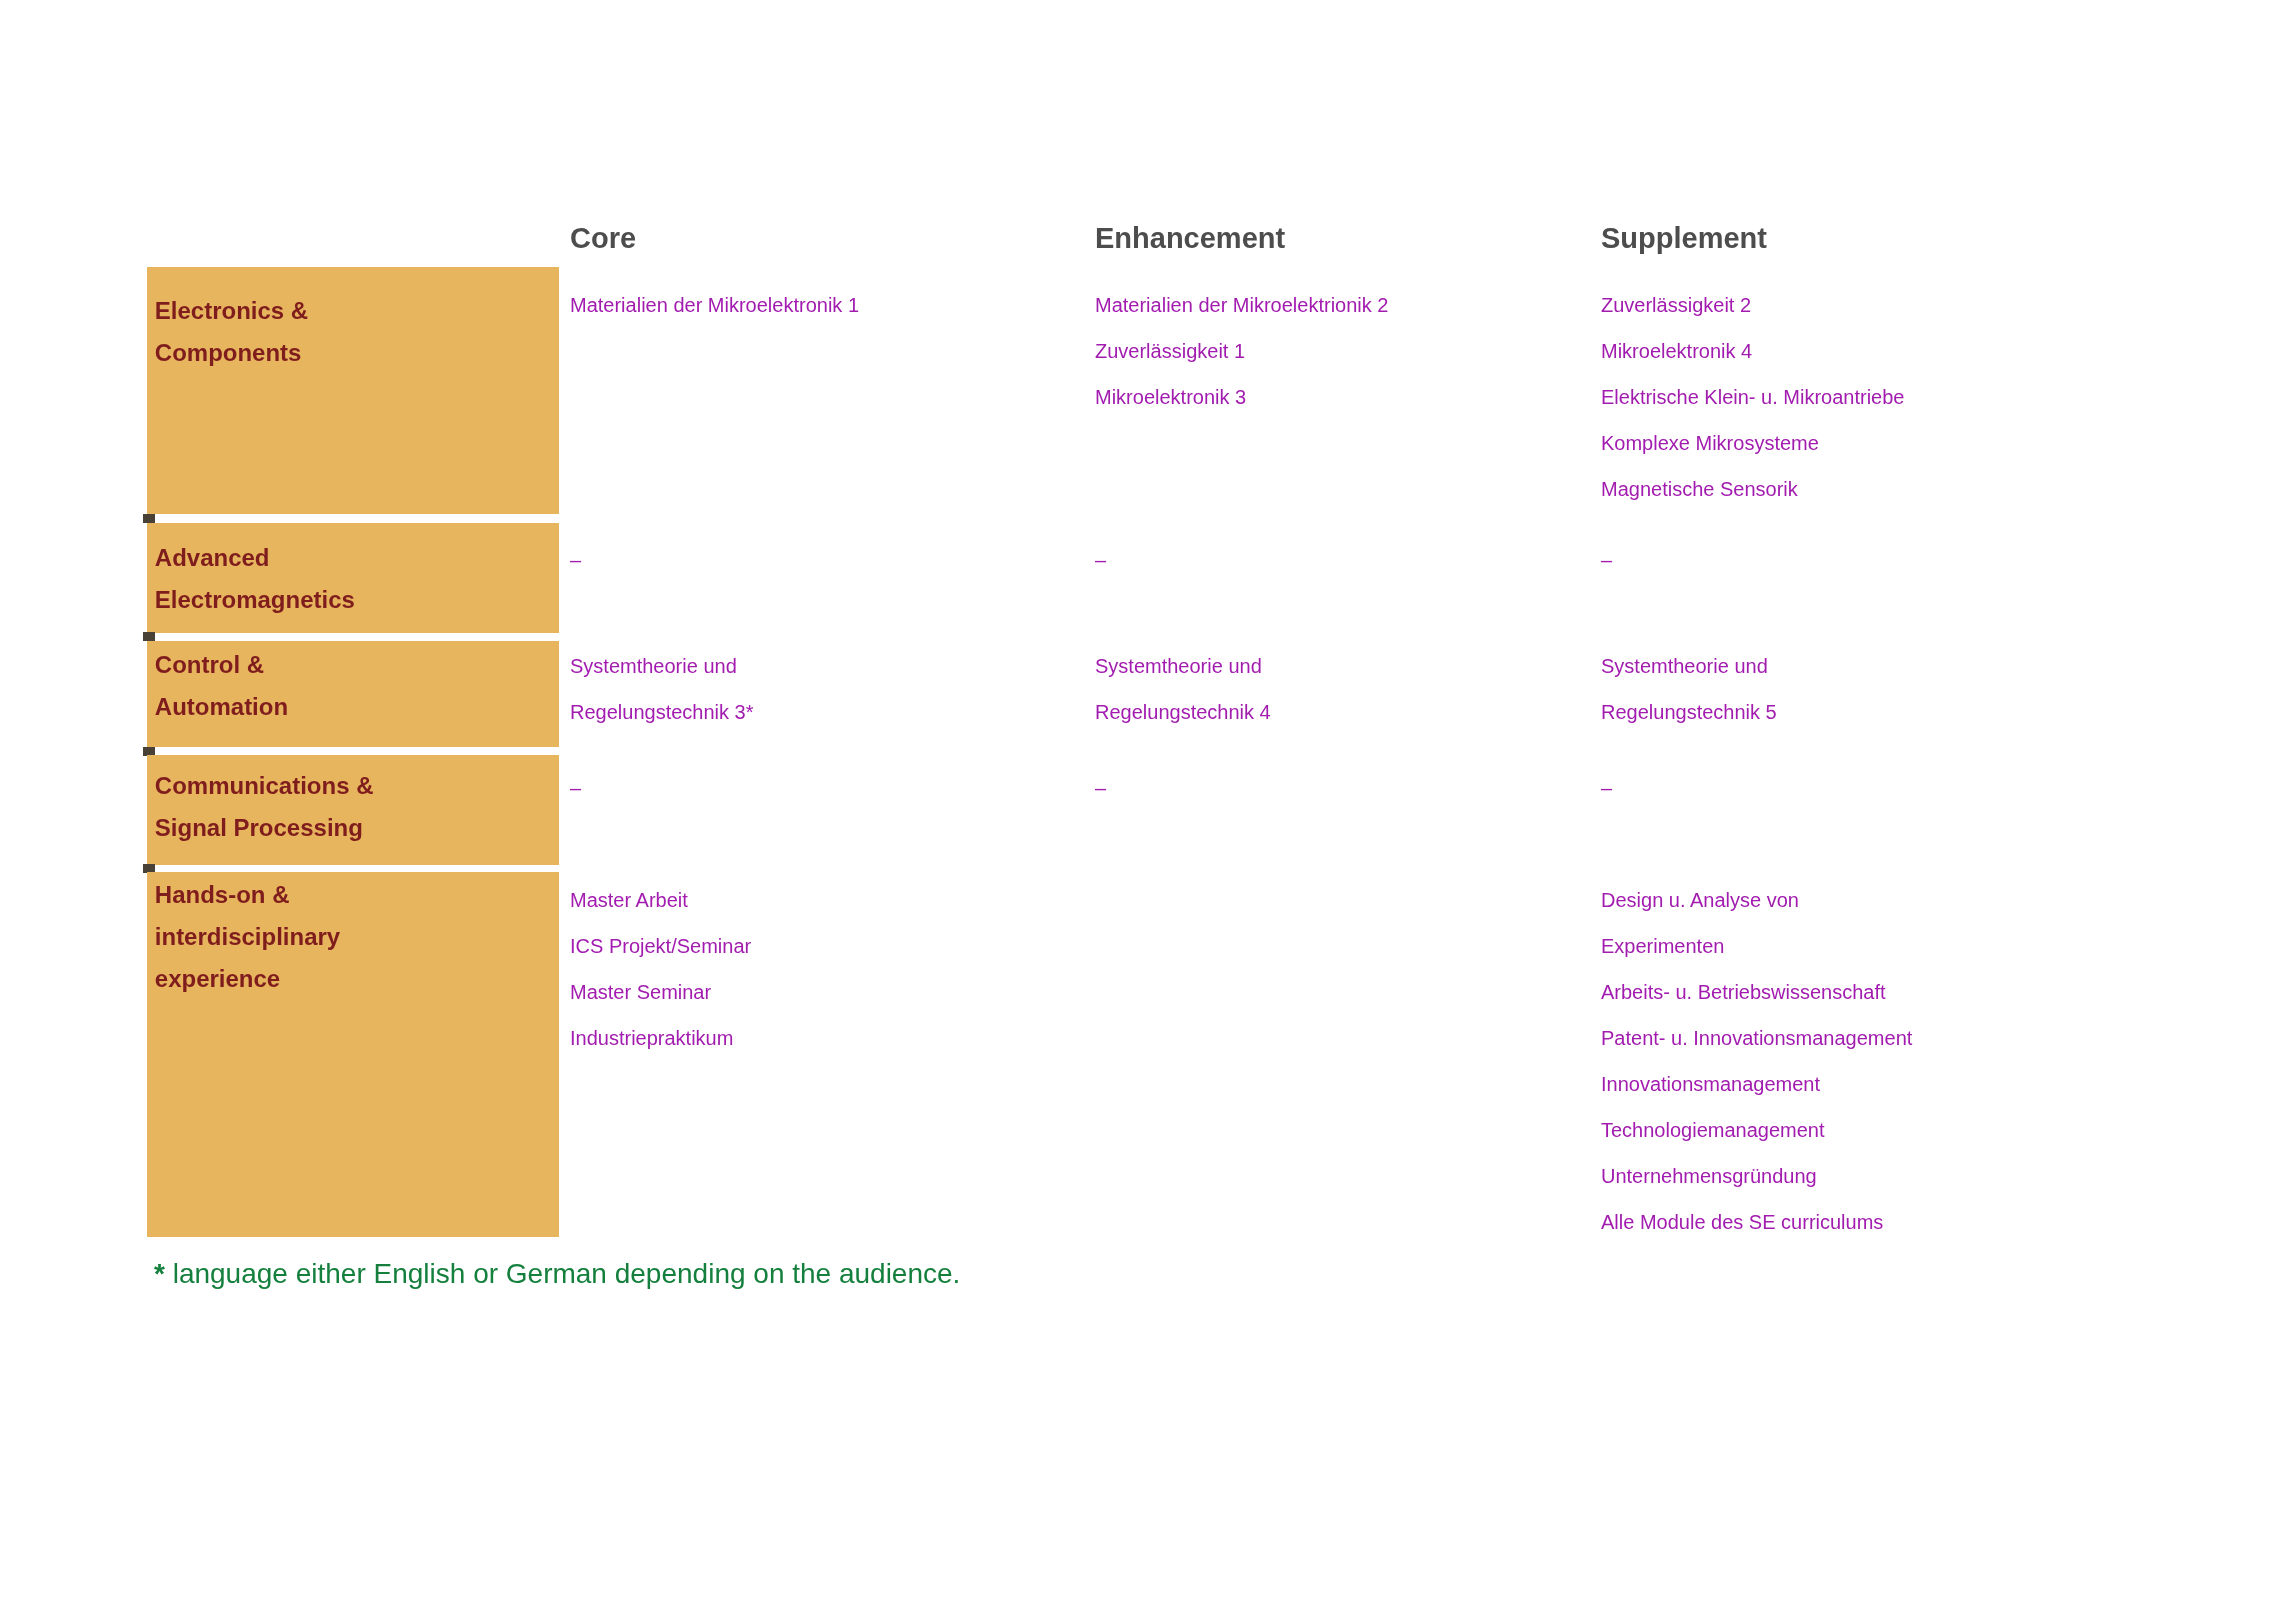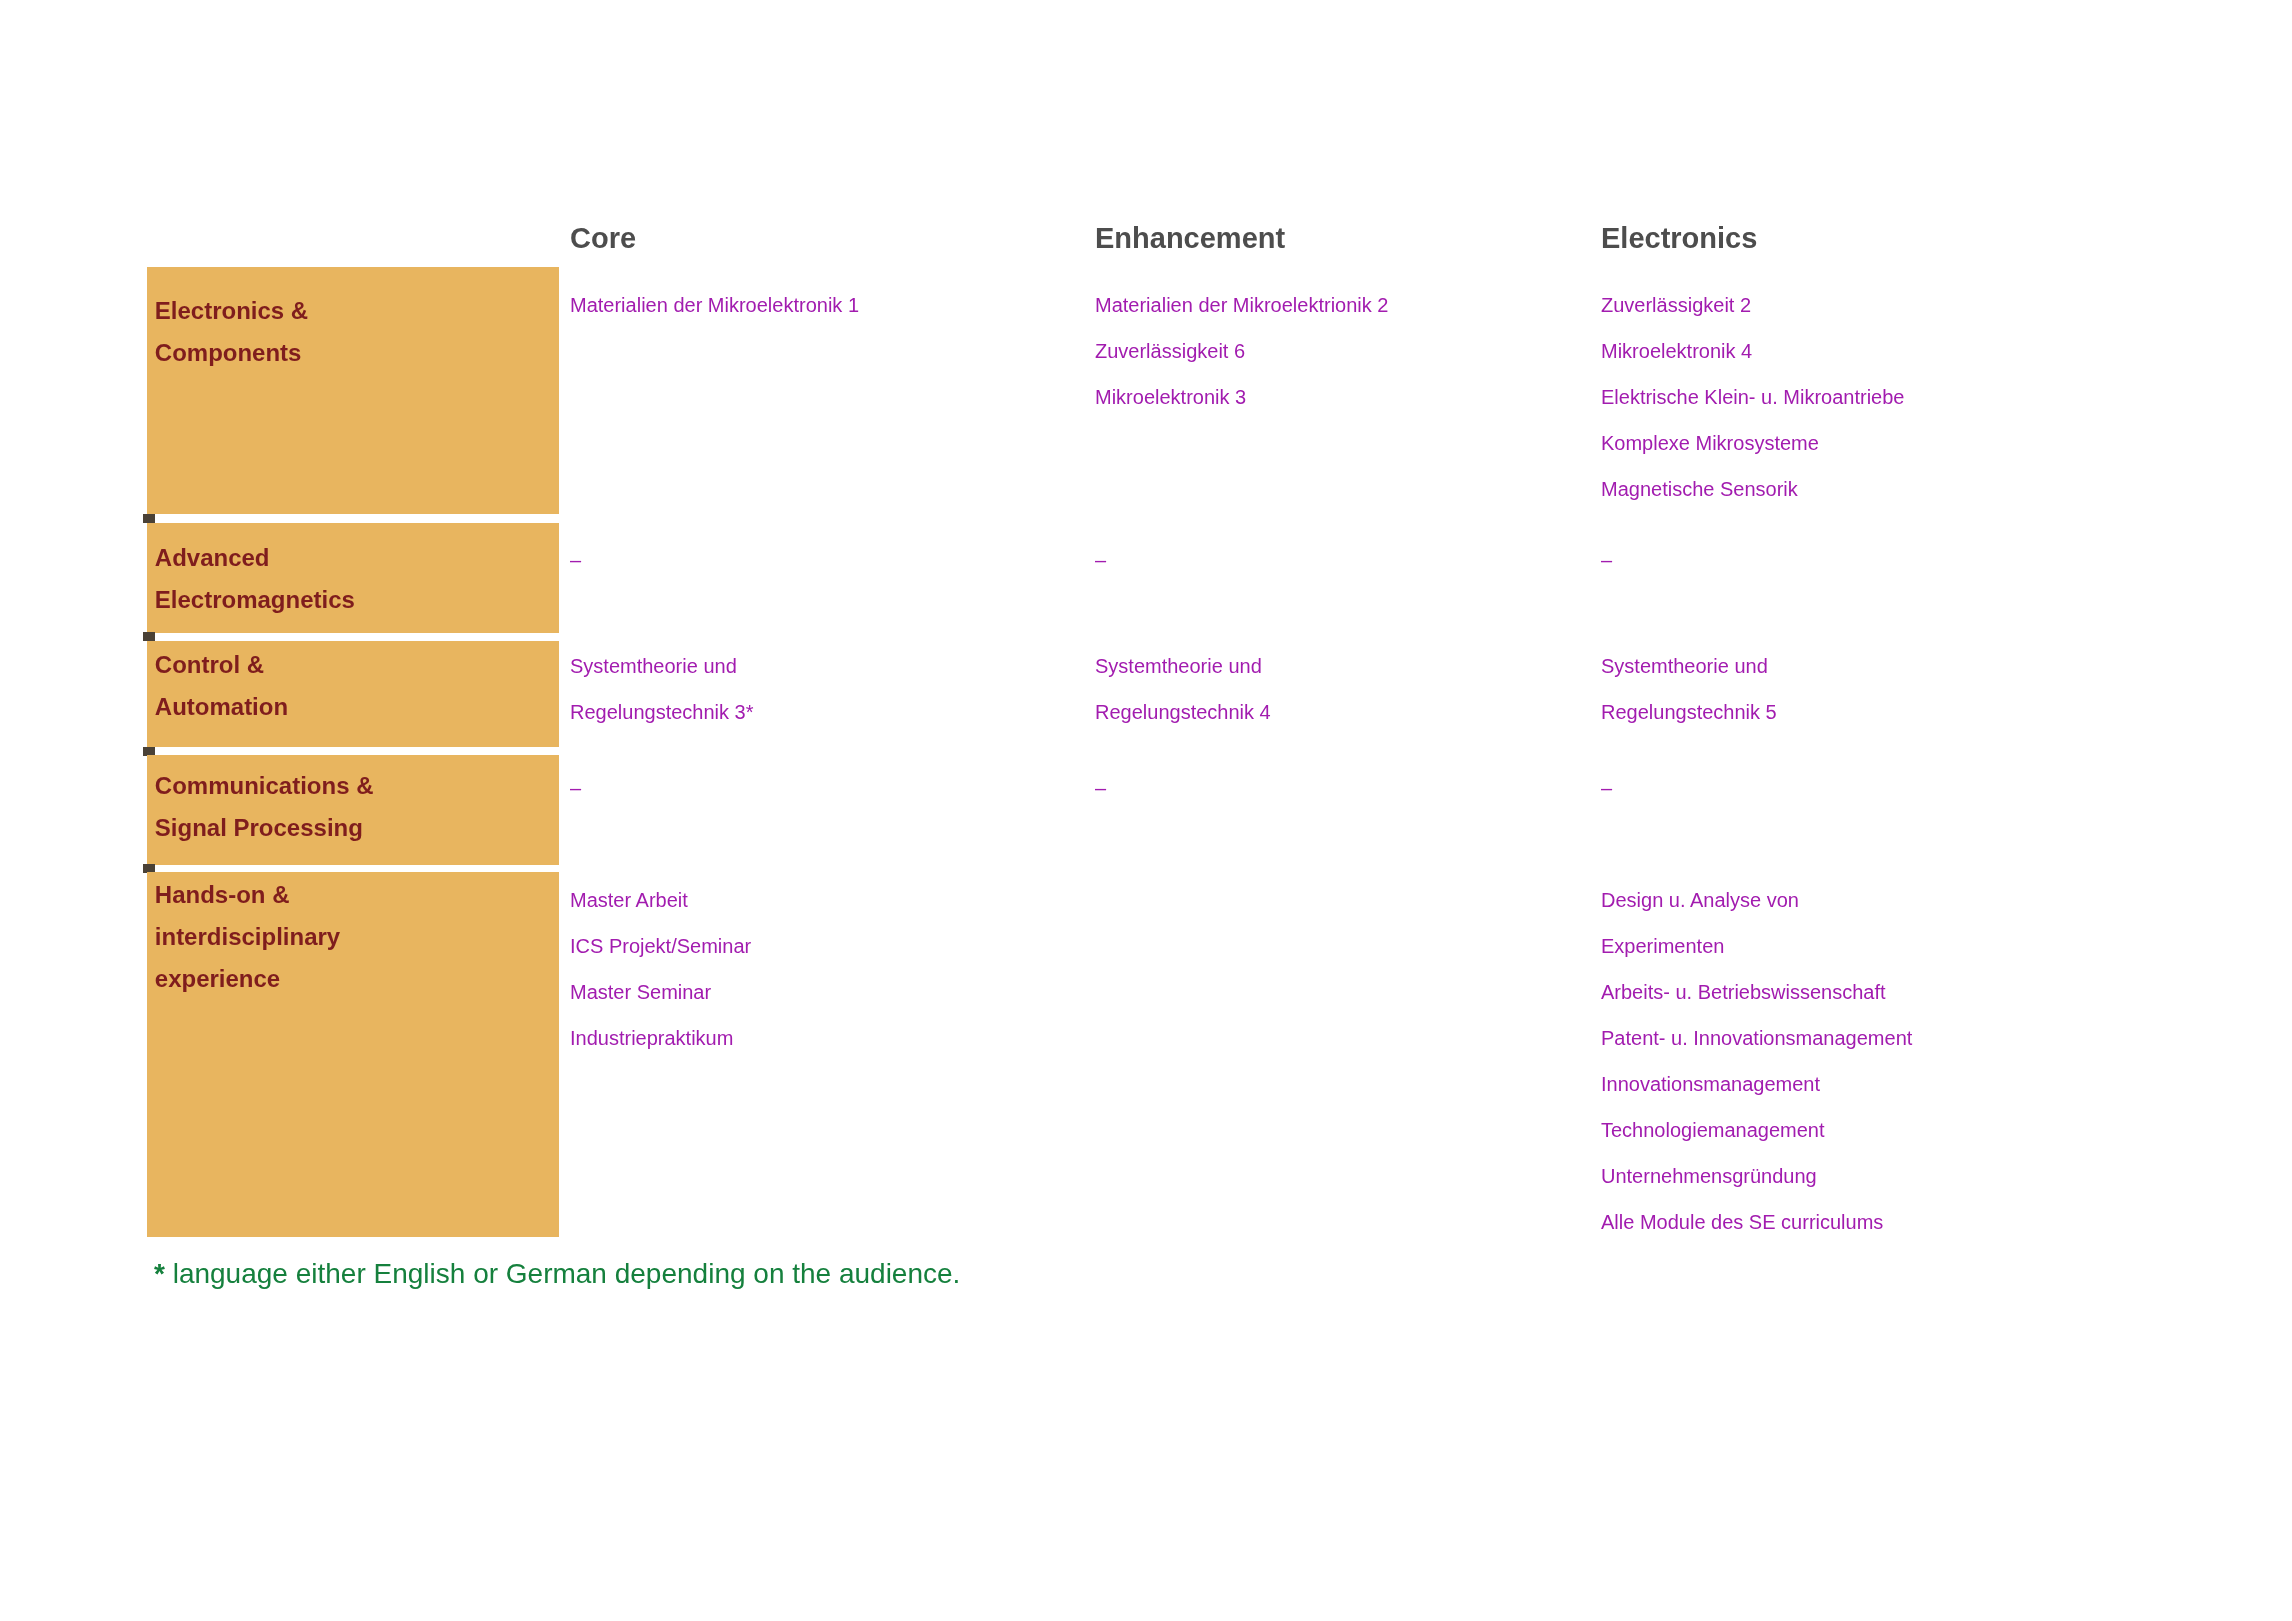--- a/index.html
+++ b/index.html
@@ -69,32 +69,32 @@
   }
   .footnote .star { font-weight: bold; }
 </style>
 </head>
 <body>
 
 <div class="page">
 
   <div class="col-header core">Core</div>
   <div class="col-header enh">Enhancement</div>
-  <div class="col-header sup">Electronics</div>
+  <div class="col-header sup">Supplement</div>
 
   <div class="cat-cell" style="top:267px;height:247px;padding-top:22.5px">
     <div class="cat-line">Electronics &amp;</div>
     <div class="cat-line">Components</div>
   </div>
   <div class="content core" style="top:282px">
     <div class="line">Materialien der Mikroelektronik 1</div>
   </div>
   <div class="content enh" style="top:282px">
     <div class="line">Materialien der Mikroelektrionik 2</div>
-    <div class="line">Zuverlässigkeit 6</div>
+    <div class="line">Zuverlässigkeit 1</div>
     <div class="line">Mikroelektronik 3</div>
   </div>
   <div class="content sup" style="top:282px">
     <div class="line">Zuverlässigkeit 2</div>
     <div class="line">Mikroelektronik 4</div>
     <div class="line">Elektrische Klein- u. Mikroantriebe</div>
     <div class="line">Komplexe Mikrosysteme</div>
     <div class="line">Magnetische Sensorik</div>
   </div>
 

